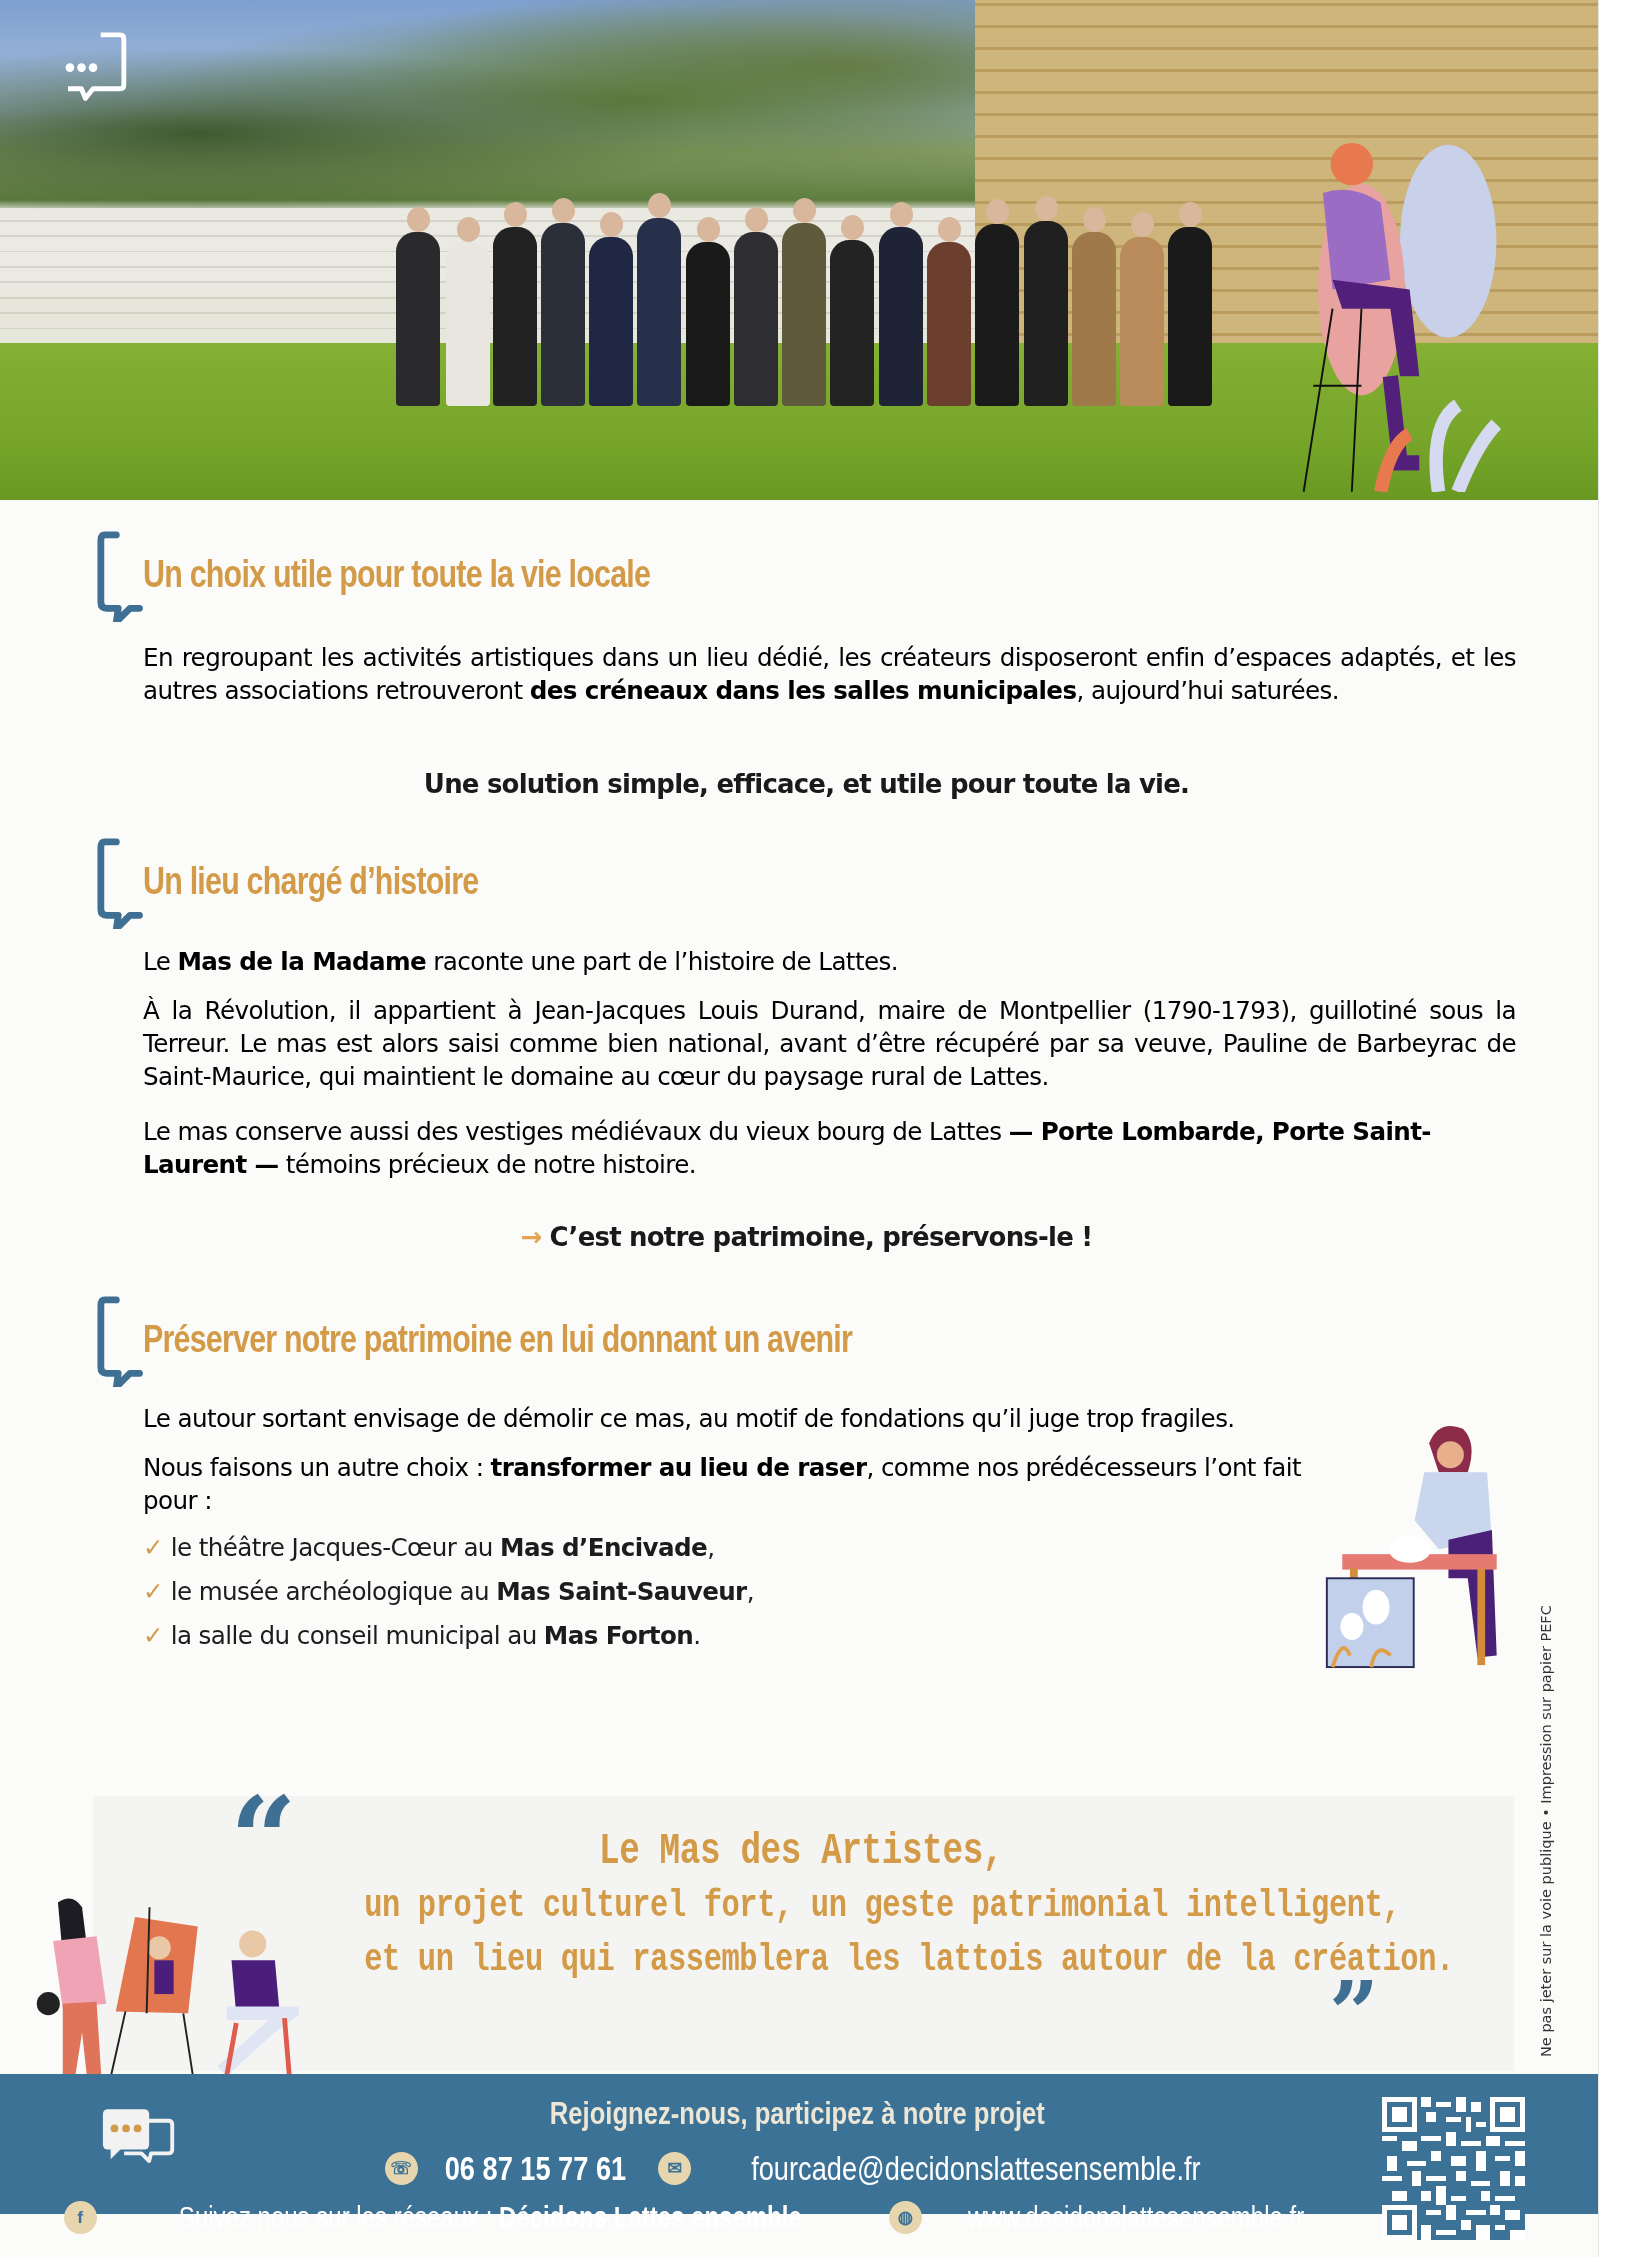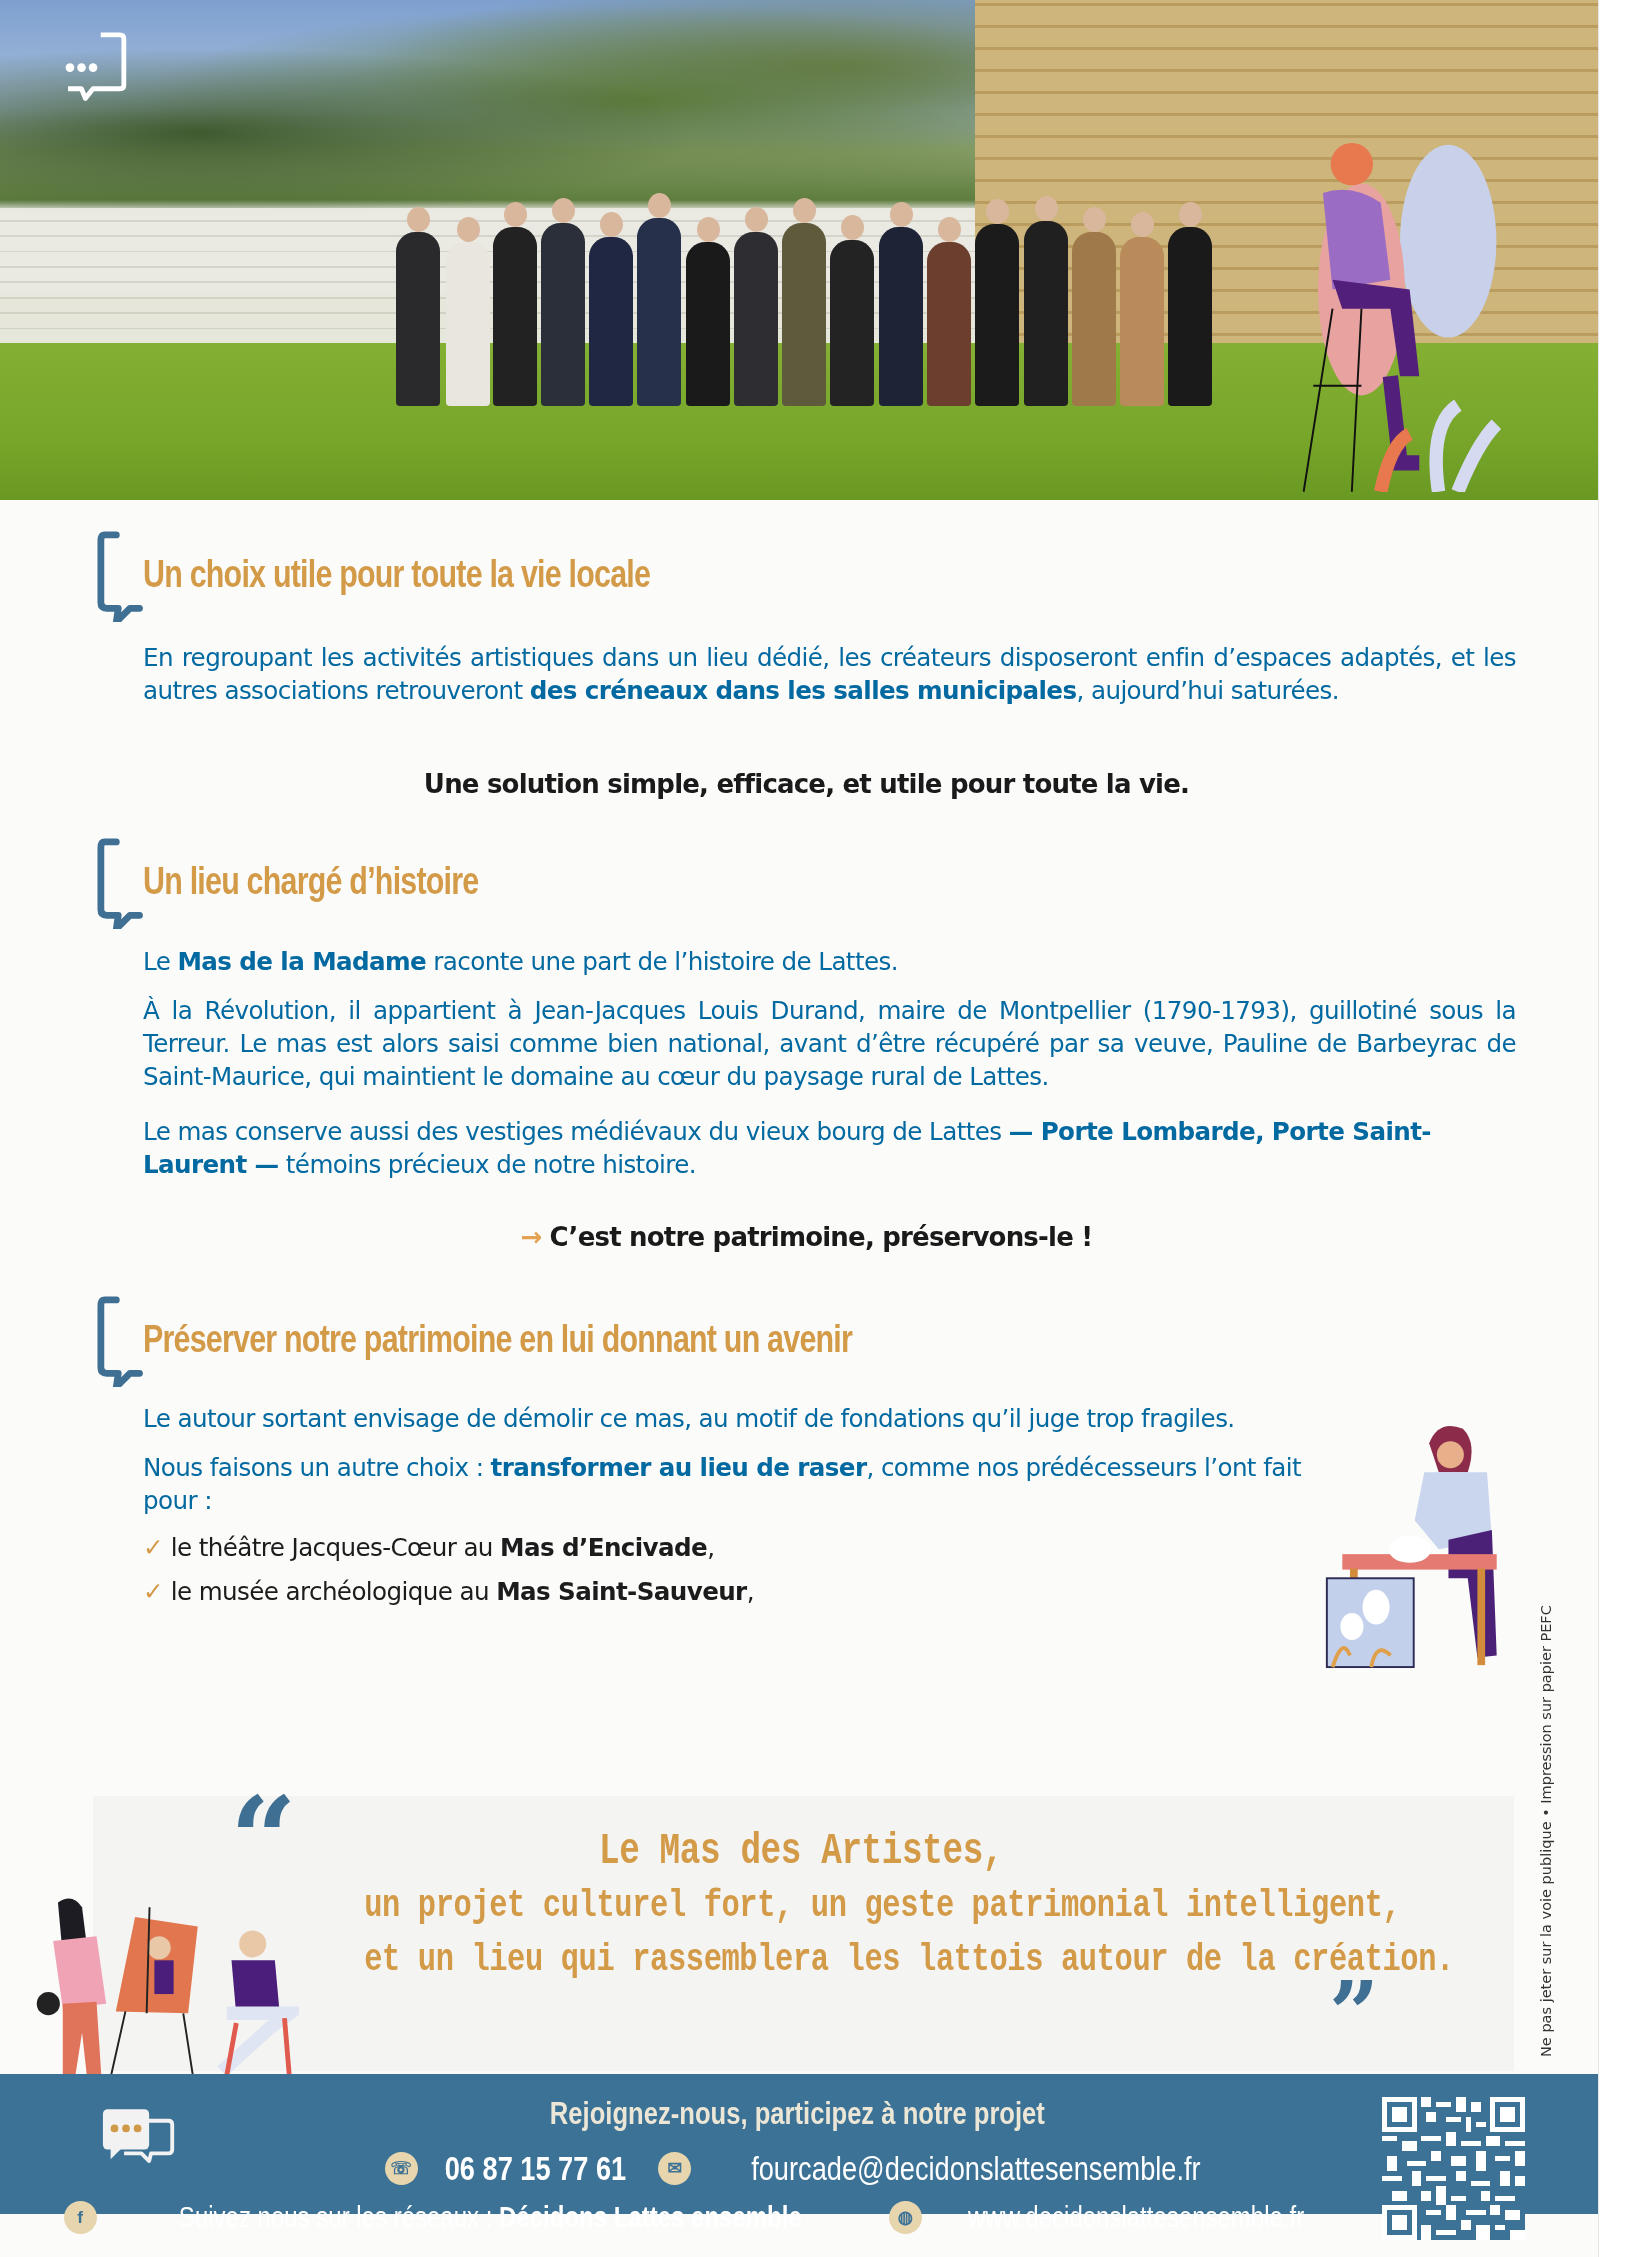--- a/index.html
+++ b/index.html
@@ -28,21 +28,21 @@
   .person { position: absolute; bottom: 0; width: 44px; border-radius: 19.3px 19.3px 3.9px 3.9px; }
   .person::before { content: ""; position: absolute; left: 10.6px; top: -25px; width: 23px; height: 25px; border-radius: 50%; background: #d9b79c; }
   .artist-illus { position: absolute; left: 1294px; top: 135px; width: 212px; height: 357px; }
   .hero-chat-icon { position: absolute; left: 60px; top: 31px; width: 68px; height: 77px; }
 
   
   .section-head { position: absolute; left: 97px; display: flex; align-items: flex-start; }
   .bracket { width: 58px; height: 93px; }
   .section-title { font-family: "Liberation Sans", sans-serif; font-weight: 700; font-size: 39px; color: #d39a48;
                    letter-spacing: -1px; transform: scaleX(0.78); transform-origin: left center; white-space: nowrap; margin-left: -11.6px; margin-top: 23px; }
-  .para { position: absolute; left: 143px; width: 1373px; font-family: "DejaVu Sans", sans-serif; font-size: 24.6px; line-height: 33px; color: #0369a1; letter-spacing: -0.6px; }
+  .para { position: absolute; left: 143px; width: 1373px; font-family: "DejaVu Sans", sans-serif; font-size: 24.6px; line-height: 33px; color: #000000; letter-spacing: -0.6px; }
   .para b { font-weight: 700; }
   .para.justify { text-align: justify; }
   .callout { position: absolute; left: 97px; width: 1419px; text-align: center; font-family: "DejaVu Sans", sans-serif; font-weight: 700; font-size: 26px; color: #1a1a1a; letter-spacing: -0.8px; }
   .arrow { color: #e3a254; margin-right: 7.7px; }
 
   .checklist { position: absolute; left: 143px; list-style: none; }
   .checklist li { font-size: 24.6px; line-height: 44px; letter-spacing: -0.6px; }
   .checklist .check { color: #d39a48; font-weight: 700; margin-right: 7.7px; }
 
   .sculptor-illus { position: absolute; left: 1323px; top: 1414px; width: 193px; height: 261px; }
@@ -156,20 +156,21 @@
   </svg>
   <h2 class="section-title">Préserver notre patrimoine en lui donnant un avenir</h2>
 </div>
 <p class="para" style="top:1402px;width:1197px">Le autour sortant envisage de démolir ce mas, au motif de fondations qu’il juge trop fragiles.</p>
 <p class="para" style="top:1451px;width:1197px">
   <span>Nous faisons un autre choix : </span><b>transformer au lieu de raser</b><span>, comme nos prédécesseurs l’ont fait pour :</span>
 </p>
 <ul class="checklist" style="top:1526px">
   <li><span class="check">✓</span><span>le théâtre Jacques-Cœur au </span><b>Mas d’Encivade</b><span>,</span></li>
   <li><span class="check">✓</span><span>le musée archéologique au </span><b>Mas Saint-Sauveur</b><span>,</span></li>
+  <li><span class="check">✓</span><span>la salle du conseil municipal au </span><b>Mas Forton</b><span>.</span></li>
 </ul>
 <div class="callout" style="top:1677px;line-height:37px">
 </div>
 <svg class="sculptor-illus" viewBox="0 0 200 270">
   <path d="M110 30 Q120 5 145 15 Q160 30 150 60 L120 60 Z" fill="#8c2c4a"></path>
   <circle cx="132" cy="42" r="14" fill="#e7b08a"></circle>
   <path d="M105 60 L170 60 L175 130 L120 140 L95 110 Z" fill="#c9d6ee"></path>
   <path d="M130 130 L175 120 L180 250 L160 252 L150 170 L130 170 Z" fill="#4b2177"></path>
   <rect x="20" y="145" width="160" height="16" fill="#e57a72"></rect>
   <rect x="28" y="160" width="8" height="100" fill="#d38c3b"></rect>

